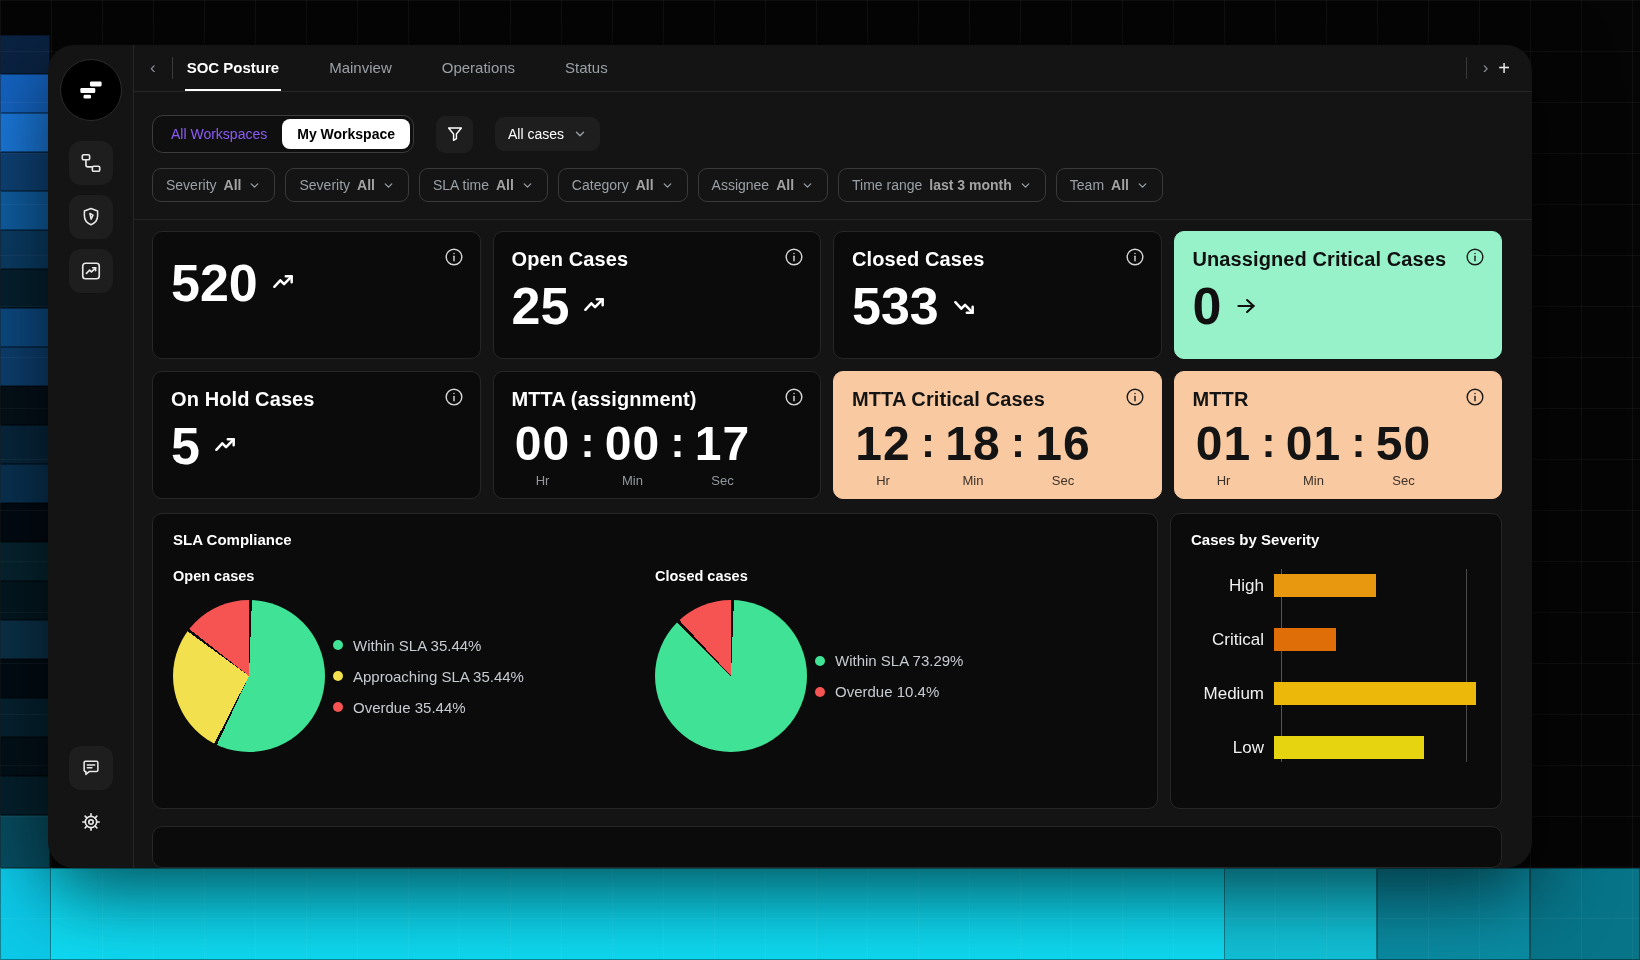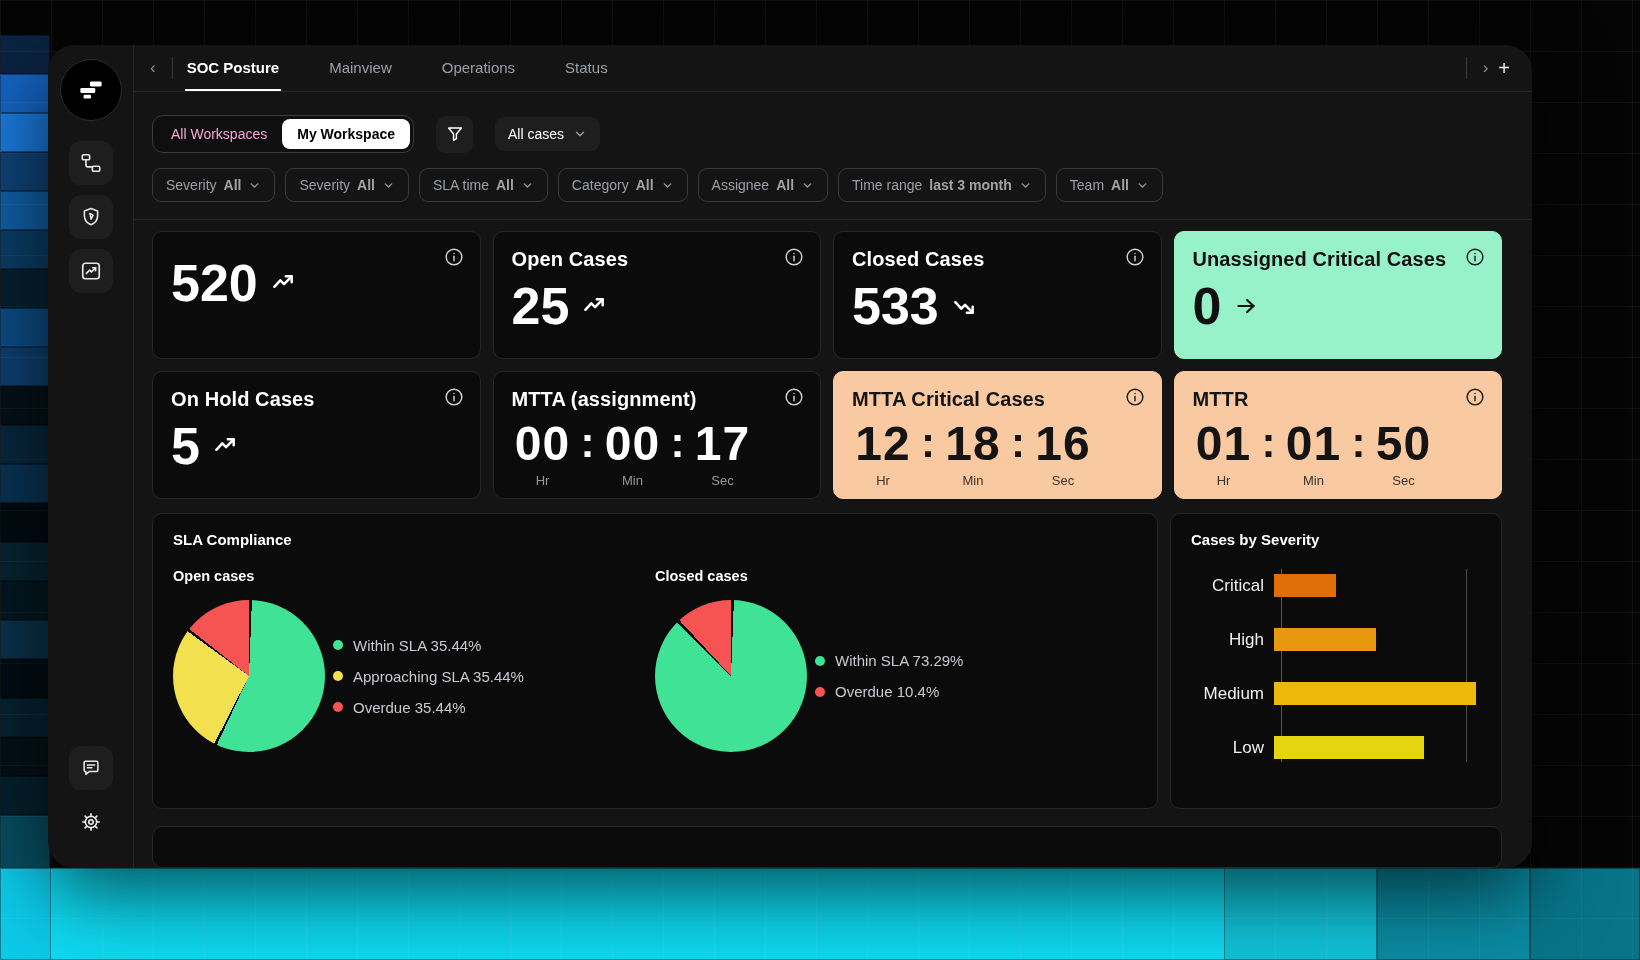--- a/index.html
+++ b/index.html
@@ -41,21 +41,21 @@
   .tab { display:flex; align-items:center; padding:0 2px; margin-right:46px; font-size:15px;
     color:#9aa0a6; cursor:pointer; border-bottom:2.5px solid transparent; }
   .tab.active { color:#fff; font-weight:700; border-bottom-color:#fff; }
   .tabbar-right { margin-left:auto; display:flex; align-items:center; }
   .plus-btn { color:#e8e8e8; font-size:20px; font-weight:400; padding:0 6px; cursor:pointer; }
 
   
   .frow1 { display:flex; align-items:center; margin:23px 30px 0 18px; }
   .ws-toggle { display:flex; align-items:center; border:1px solid #3c3c3c; border-radius:11px;
     padding:3px; background:#0f0f0f; }
-  .ws-opt { padding:7px 15px; border-radius:8px; font-size:14px; color:#f9a8d4; cursor:pointer; white-space:nowrap; }
+  .ws-opt { padding:7px 15px; border-radius:8px; font-size:14px; color:#8b5cf6; cursor:pointer; white-space:nowrap; }
   .ws-opt.selected { background:#fff; color:#000; font-weight:700; }
   .icon-btn { width:37px; height:37px; border-radius:9px; background:#1e1e1e; display:grid;
     place-items:center; margin-left:22px; cursor:pointer; }
   .dd-btn { display:flex; align-items:center; gap:9px; background:#1e1e1e; border-radius:9px;
     padding:9px 13px; margin-left:22px; color:#fff; font-size:14px; cursor:pointer; }
   .chev { color:#9aa0a6; display:flex; }
 
   .frow2 { display:flex; align-items:center; gap:10px; margin:15px 30px 0 18px; }
   .chip { display:flex; align-items:center; gap:7px; border:1px solid #3a3a3a; border-radius:9px;
     padding:8px 13px; cursor:pointer; white-space:nowrap; }
@@ -533,29 +533,29 @@
         </div>
       </div>
 
       <div class="panel panel-sev">
         <div class="panel-title">Cases by Severity</div>
         <div class="bars-wrap">
           <div class="vline axis"></div>
           <div class="vline grid"></div>
           <div>
               <div class="bar-row">
+                <div class="bar-label">High</div>
+                <div class="bar-track">
+                  <div class="bar-fill" style="width: 49%; background: rgb(232, 152, 15);"></div>
+                </div>
+              </div>
+              <div class="bar-row">
                 <div class="bar-label">Critical</div>
                 <div class="bar-track">
                   <div class="bar-fill" style="width: 30%; background: rgb(224, 110, 8);"></div>
-                </div>
-              </div>
-              <div class="bar-row">
-                <div class="bar-label">High</div>
-                <div class="bar-track">
-                  <div class="bar-fill" style="width: 49%; background: rgb(232, 152, 15);"></div>
                 </div>
               </div>
               <div class="bar-row">
                 <div class="bar-label">Medium</div>
                 <div class="bar-track">
                   <div class="bar-fill" style="width: 97%; background: rgb(236, 184, 10);"></div>
                 </div>
               </div>
               <div class="bar-row">
                 <div class="bar-label">Low</div>

